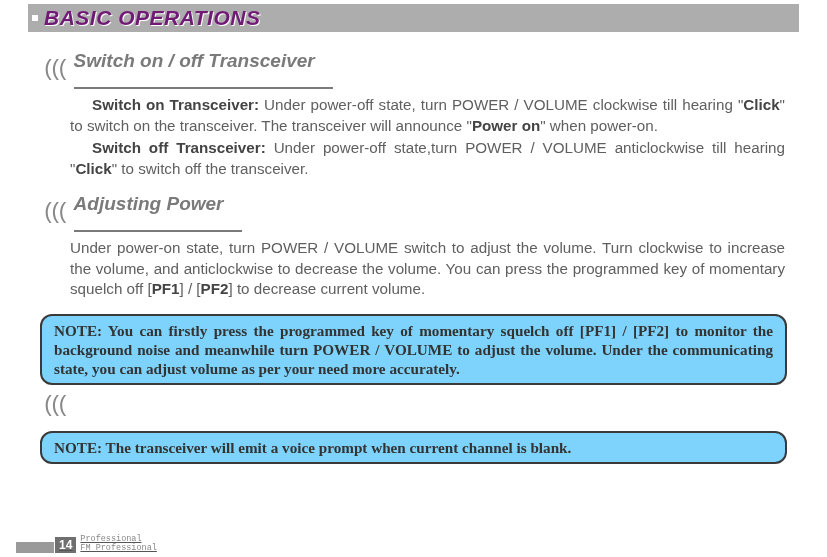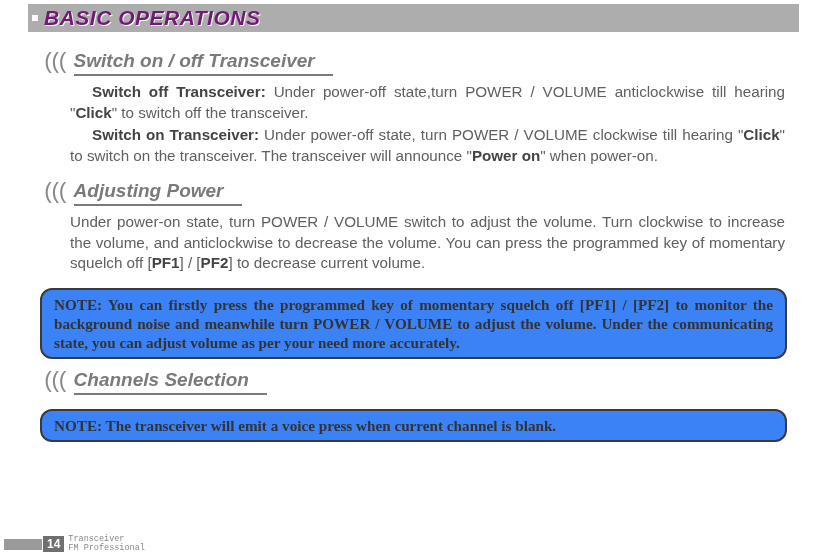--- a/index.html
+++ b/index.html
@@ -52,51 +52,52 @@
     letter-spacing: -6px;
     margin-right: 4px;
     font-family: "Courier New", monospace;
   }
   .section-title {
     font-size: 19px;
     font-weight: bold;
     font-style: italic;
     color: #7a7a7a;
     border-bottom: 2px solid #7a7a7a;
-    padding-bottom: 2px;
+    padding-bottom: 15px;
     padding-right: 18px;
   }
   .section-body {
     font-size: 15.2px;
     line-height: 1.35;
     color: #5f5f5f;
     margin-left: 28px;
     text-align: justify;
   }
   .section-body p { margin-bottom: 2px; }
   .indent { text-indent: 22px; }
   .b { font-weight: bold; color: #444; }
   .note-box {
     border: 2px solid #3a3a3a;
     border-radius: 12px;
-    background: #3b82f6;
+    background: #7dd3fc;
     margin: 8px 12px 10px 12px;
     padding: 5px 12px;
     font-family: Georgia, "Times New Roman", serif;
     font-size: 15.2px;
     color: #333;
     font-weight: bold;
     text-align: justify;
     line-height: 1.25;
   }
   .footer {
     position: absolute;
-    left: 4px; bottom: 4px;
+    left: 16px; bottom: 4px;
     display: flex;
-    align-items: center;
+    align-items: flex-end;
+    text-decoration: underline;
   }
   .footer-bar {
     width: 38px; height: 11px;
     background: #9a9a9a;
   }
   .page-num {
     background: #6f6f6f;
     color: #fff;
     font-size: 12px;
     font-weight: bold;
@@ -121,24 +122,24 @@
     <span class="banner-title">BASIC OPERATIONS</span>
   </div>
 
   <div class="section">
     <div class="section-head">
       <span class="radio-icon">(((</span>
       <span class="section-title">Switch on / off Transceiver</span>
     </div>
     <div class="section-body">
       <p class="indent">
-        <span class="b">Switch off Transceiver:</span><span> Under power-off state,turn POWER / VOLUME anticlockwise till hearing "</span><span class="b">Click</span><span>" to switch off the transceiver.</span>
+        <span class="b">Switch on Transceiver:</span><span> Under power-off state, turn POWER / VOLUME clockwise till hearing "</span><span class="b">Click</span><span>" to switch on the transceiver. The transceiver will announce "</span><span class="b">Power on</span><span>" when power-on.</span>
       </p>
       <p class="indent">
-        <span class="b">Switch on Transceiver:</span><span> Under power-off state, turn POWER / VOLUME clockwise till hearing "</span><span class="b">Click</span><span>" to switch on the transceiver. The transceiver will announce "</span><span class="b">Power on</span><span>" when power-on.</span>
+        <span class="b">Switch off Transceiver:</span><span> Under power-off state,turn POWER / VOLUME anticlockwise till hearing "</span><span class="b">Click</span><span>" to switch off the transceiver.</span>
       </p>
     </div>
   </div>
 
   <div class="section">
     <div class="section-head">
       <span class="radio-icon">(((</span>
       <span class="section-title">Adjusting Power</span>
     </div>
     <div class="section-body">
@@ -147,27 +148,26 @@
       </p>
     </div>
   </div>
   <div class="note-box">
     <span>NOTE: You can firstly press the programmed key of momentary squelch off [PF1] / [PF2] to monitor the background noise and meanwhile turn POWER / VOLUME to adjust the volume. Under the communicating state, you can adjust volume as per your need more accurately.</span>
   </div>
 
   <div class="section">
     <div class="section-head">
       <span class="radio-icon">(((</span>
-      <span class="section-title">Channels Selection</span>
     </div>
   </div>
   <div class="note-box">
-    <span>NOTE: The transceiver will emit a voice press when current channel is blank.</span>
+    <span>NOTE: The transceiver will emit a voice prompt when current channel is blank.</span>
   </div>
 
 </div>
 
 <div class="footer">
   <div class="footer-bar"></div>
   <div class="page-num">14</div>
-  <div class="footer-text"><span>Transceiver</span>
+  <div class="footer-text"><span>Professional</span>
 <span>FM Professional</span></div>
 </div>
 
 </body></html>

